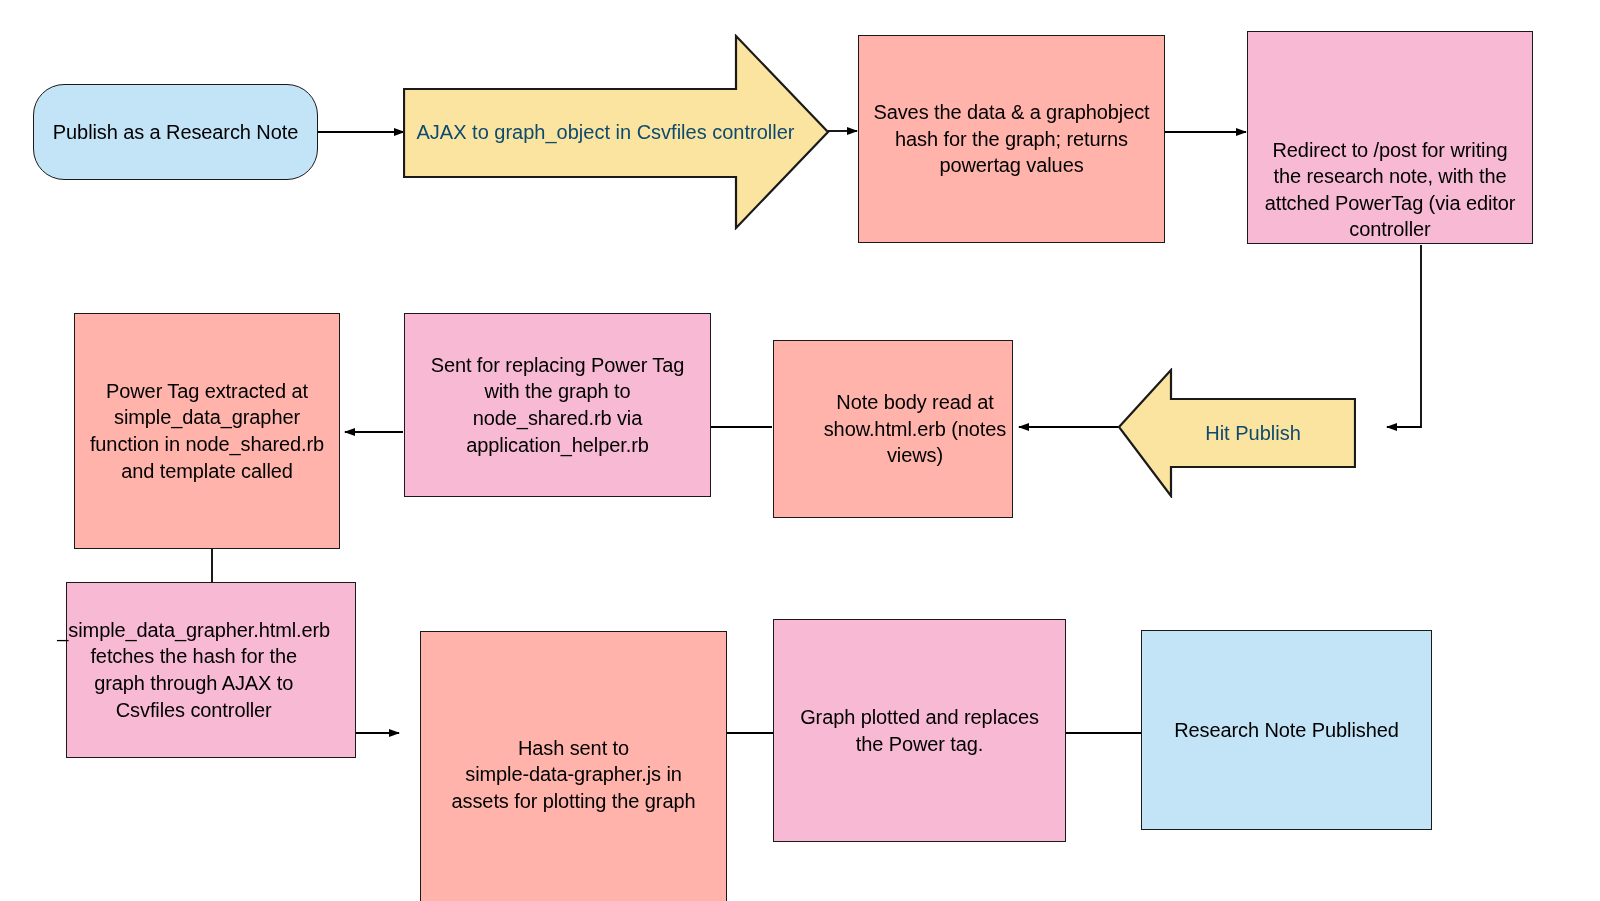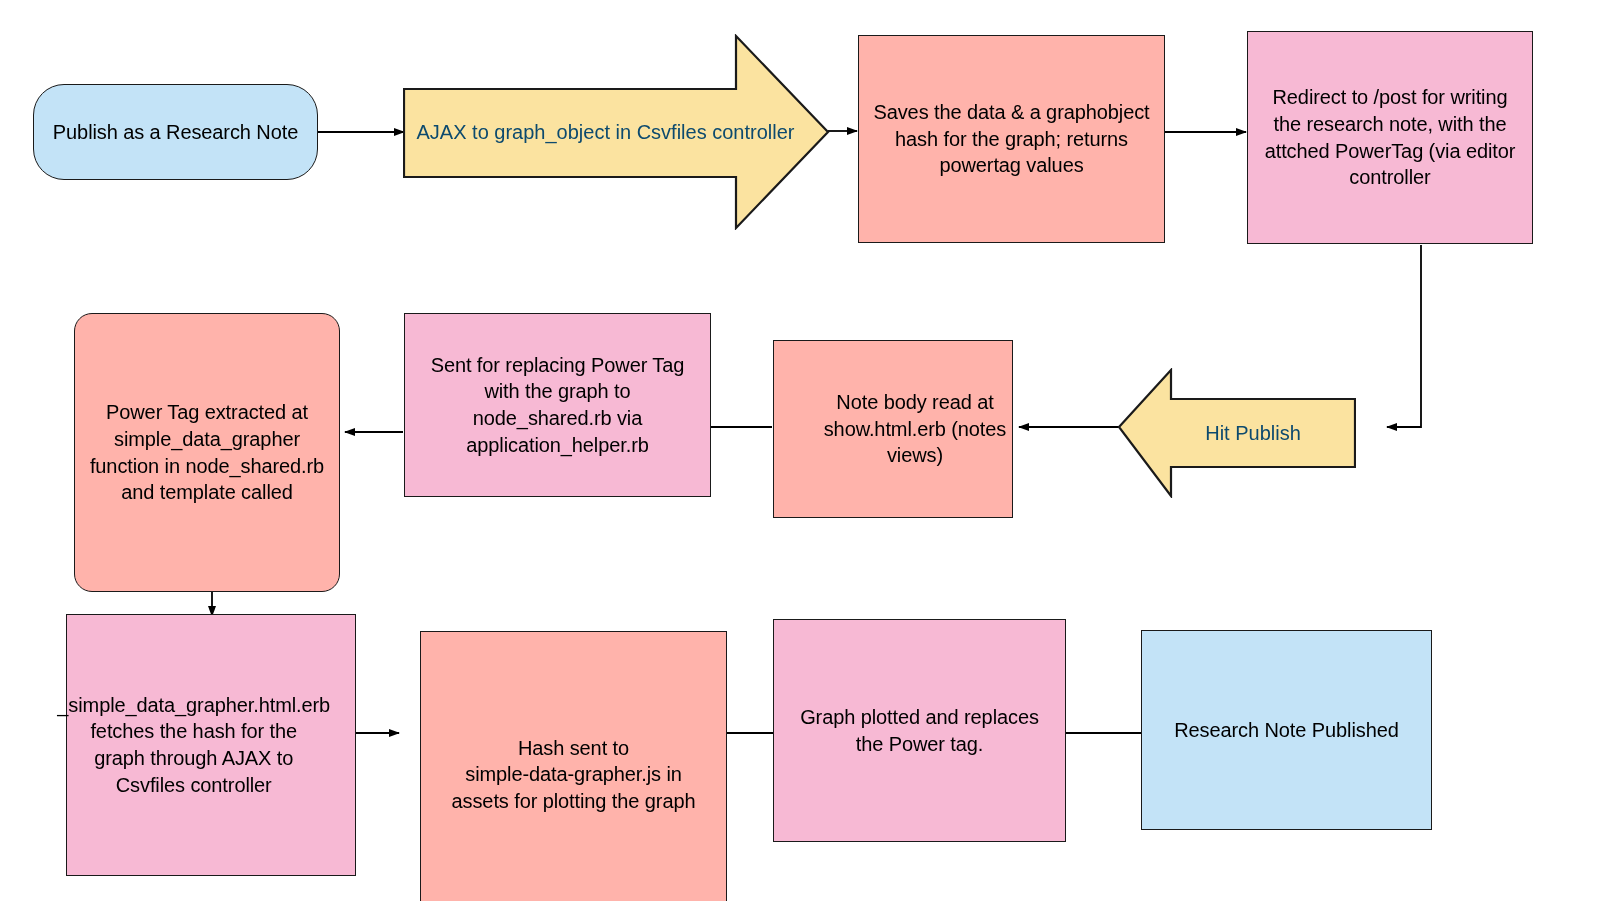--- a/index.html
+++ b/index.html
@@ -108,28 +108,28 @@
     </svg>
     <span class="label" style="margin-left:-22px;">AJAX to graph_object in Csvfiles controller</span>
   </div>
 
   <div class="node shape-salmon" style="left:858px; top:35px; width:307px; height:208px;">
     <span class="label">Saves the data &amp; a graphobject
 hash for the graph; returns
 powertag values</span>
   </div>
 
-  <div class="node shape-pink" style="left:1247px; top:31px; width:286px; height:213px;">
+  <div class="node shape-pink" style="left:1247px; top:31px; width:286px; height:213px;align-items:flex-end;">
     <span class="label">Redirect to /post for writing
 the research note, with the
 attched PowerTag (via editor
 controller</span>
   </div>
 
-  <div class="node shape-salmon" style="left:74px; top:313px; width:266px; height:279px;border-radius:18px;">
+  <div class="node shape-salmon" style="left:74px; top:313px; width:266px; height:236px;">
     <span class="label">Power Tag extracted at
 simple_data_grapher
 function in node_shared.rb
 and template called</span>
   </div>
 
   <div class="node shape-pink" style="left:404px; top:313px; width:307px; height:184px;">
     <span class="label">Sent for replacing Power Tag
 with the graph to
 node_shared.rb via
@@ -142,21 +142,21 @@
 views)</span>
   </div>
 
   <div class="arrowshape" style="left:1118px; top:368px; width:238px; height:130px;">
     <svg viewBox="0 0 238 130" preserveAspectRatio="none" xmlns="http://www.w3.org/2000/svg">
       <polygon points="1,59 53,2 53,31 237,31 237,99 53,99 53,128" fill="#fbe3a0" stroke="#1a1a1a" stroke-width="2.2" stroke-linejoin="miter"></polygon>
     </svg>
     <span class="label" style="margin-left:32px;">Hit Publish</span>
   </div>
 
-  <div class="node shape-pink overflow" style="left:66px; top:614px; width:290px; height:262px;">
+  <div class="node shape-pink overflow" style="left:66px; top:582px; width:290px; height:176px;">
     <span class="label">_simple_data_grapher.html.erb
 fetches the hash for the
 graph through AJAX to
 Csvfiles controller</span>
   </div>
 
   <div class="node shape-salmon" style="left:420px; top:619px; width:307px; height:287px;margin-top:12px;">
     <span class="label">Hash sent to
 simple-data-grapher.js in
 assets for plotting the graph</span>

